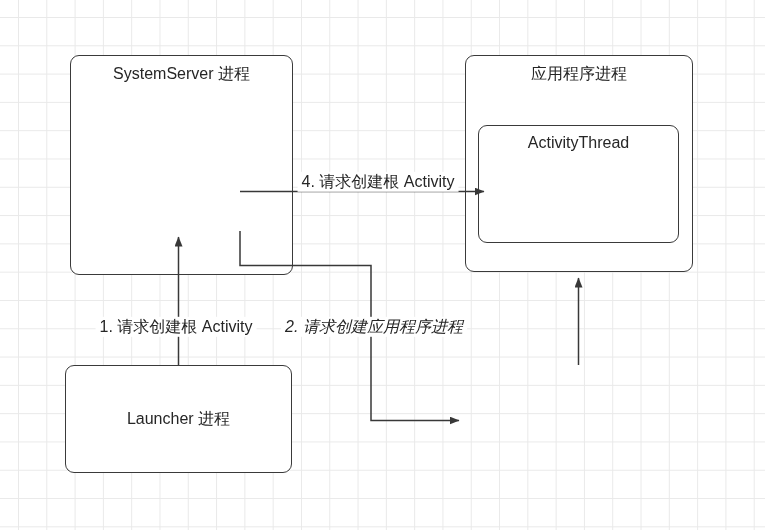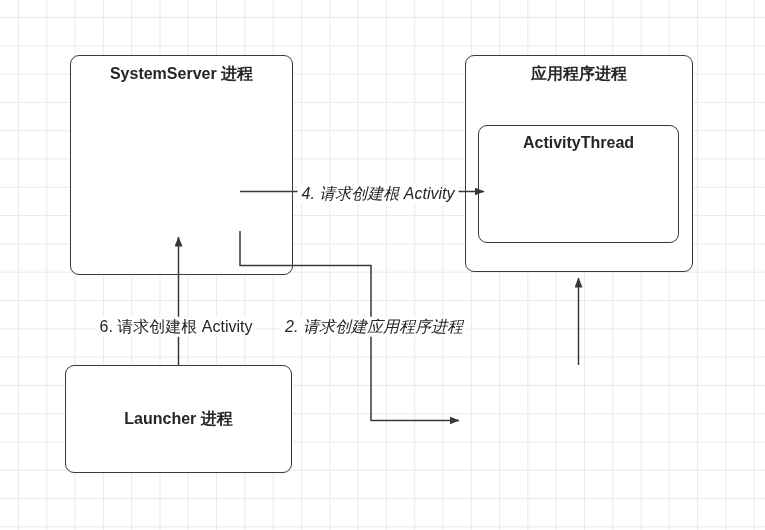--- a/index.html
+++ b/index.html
@@ -21,21 +21,20 @@
     background-position: 18px 17px;
     color: #262626;
     font-size: 16px;
   }
   .node {
     position: absolute;
     box-sizing: border-box;
     background: #ffffff;
     border: 1.5px solid #3a3a3a;
     border-radius: 9px;
-    font-weight: bold;
   }
   .node .title {
     text-align: center;
     padding-top: 8px;
     white-space: nowrap;
   }
   .node.centered {
     display: flex;
     align-items: center;
     justify-content: center;
@@ -68,21 +67,21 @@
     position: absolute;
     transform: translate(-50%, -50%);
     background: #ffffff;
     padding: 1px 4px;
     white-space: nowrap;
     line-height: 1.15;
   }
   #label-e1 { left: 176px; top: 327px; }
   #label-e2 { left: 374px; top: 327px; font-style: italic; }
   #label-e3 { left: 594px; top: 332px; }
-  #label-e4 { left: 378px; top: 194px; font-style: italic; }
+  #label-e4 { left: 378px; top: 182px; }
 </style>
 </head>
 <body>
 
 <div class="canvas">
 
   <div class="node" id="box-system-server">
     <div class="title">SystemServer 进程</div>
   </div>
 
@@ -110,17 +109,17 @@
 
     <line x1="178.5" y1="365" x2="178.5" y2="237" marker-end="url(#arrowhead)"></line>
 
     <polyline points="240,231 240,265.5 371,265.5 371,420.5 459,420.5" marker-end="url(#arrowhead)"></polyline>
 
     <line x1="578.5" y1="365" x2="578.5" y2="278" marker-end="url(#arrowhead)"></line>
 
     <line x1="240" y1="191.5" x2="484" y2="191.5" marker-end="url(#arrowhead)"></line>
   </svg>
 
-  <div class="edge-label" id="label-e1">6. 请求创建根 Activity</div>
+  <div class="edge-label" id="label-e1">1. 请求创建根 Activity</div>
   <div class="edge-label" id="label-e2">2. 请求创建应用程序进程</div>
   <div class="edge-label" id="label-e4">4. 请求创建根 Activity</div>
 
 </div>
 
 </body></html>

